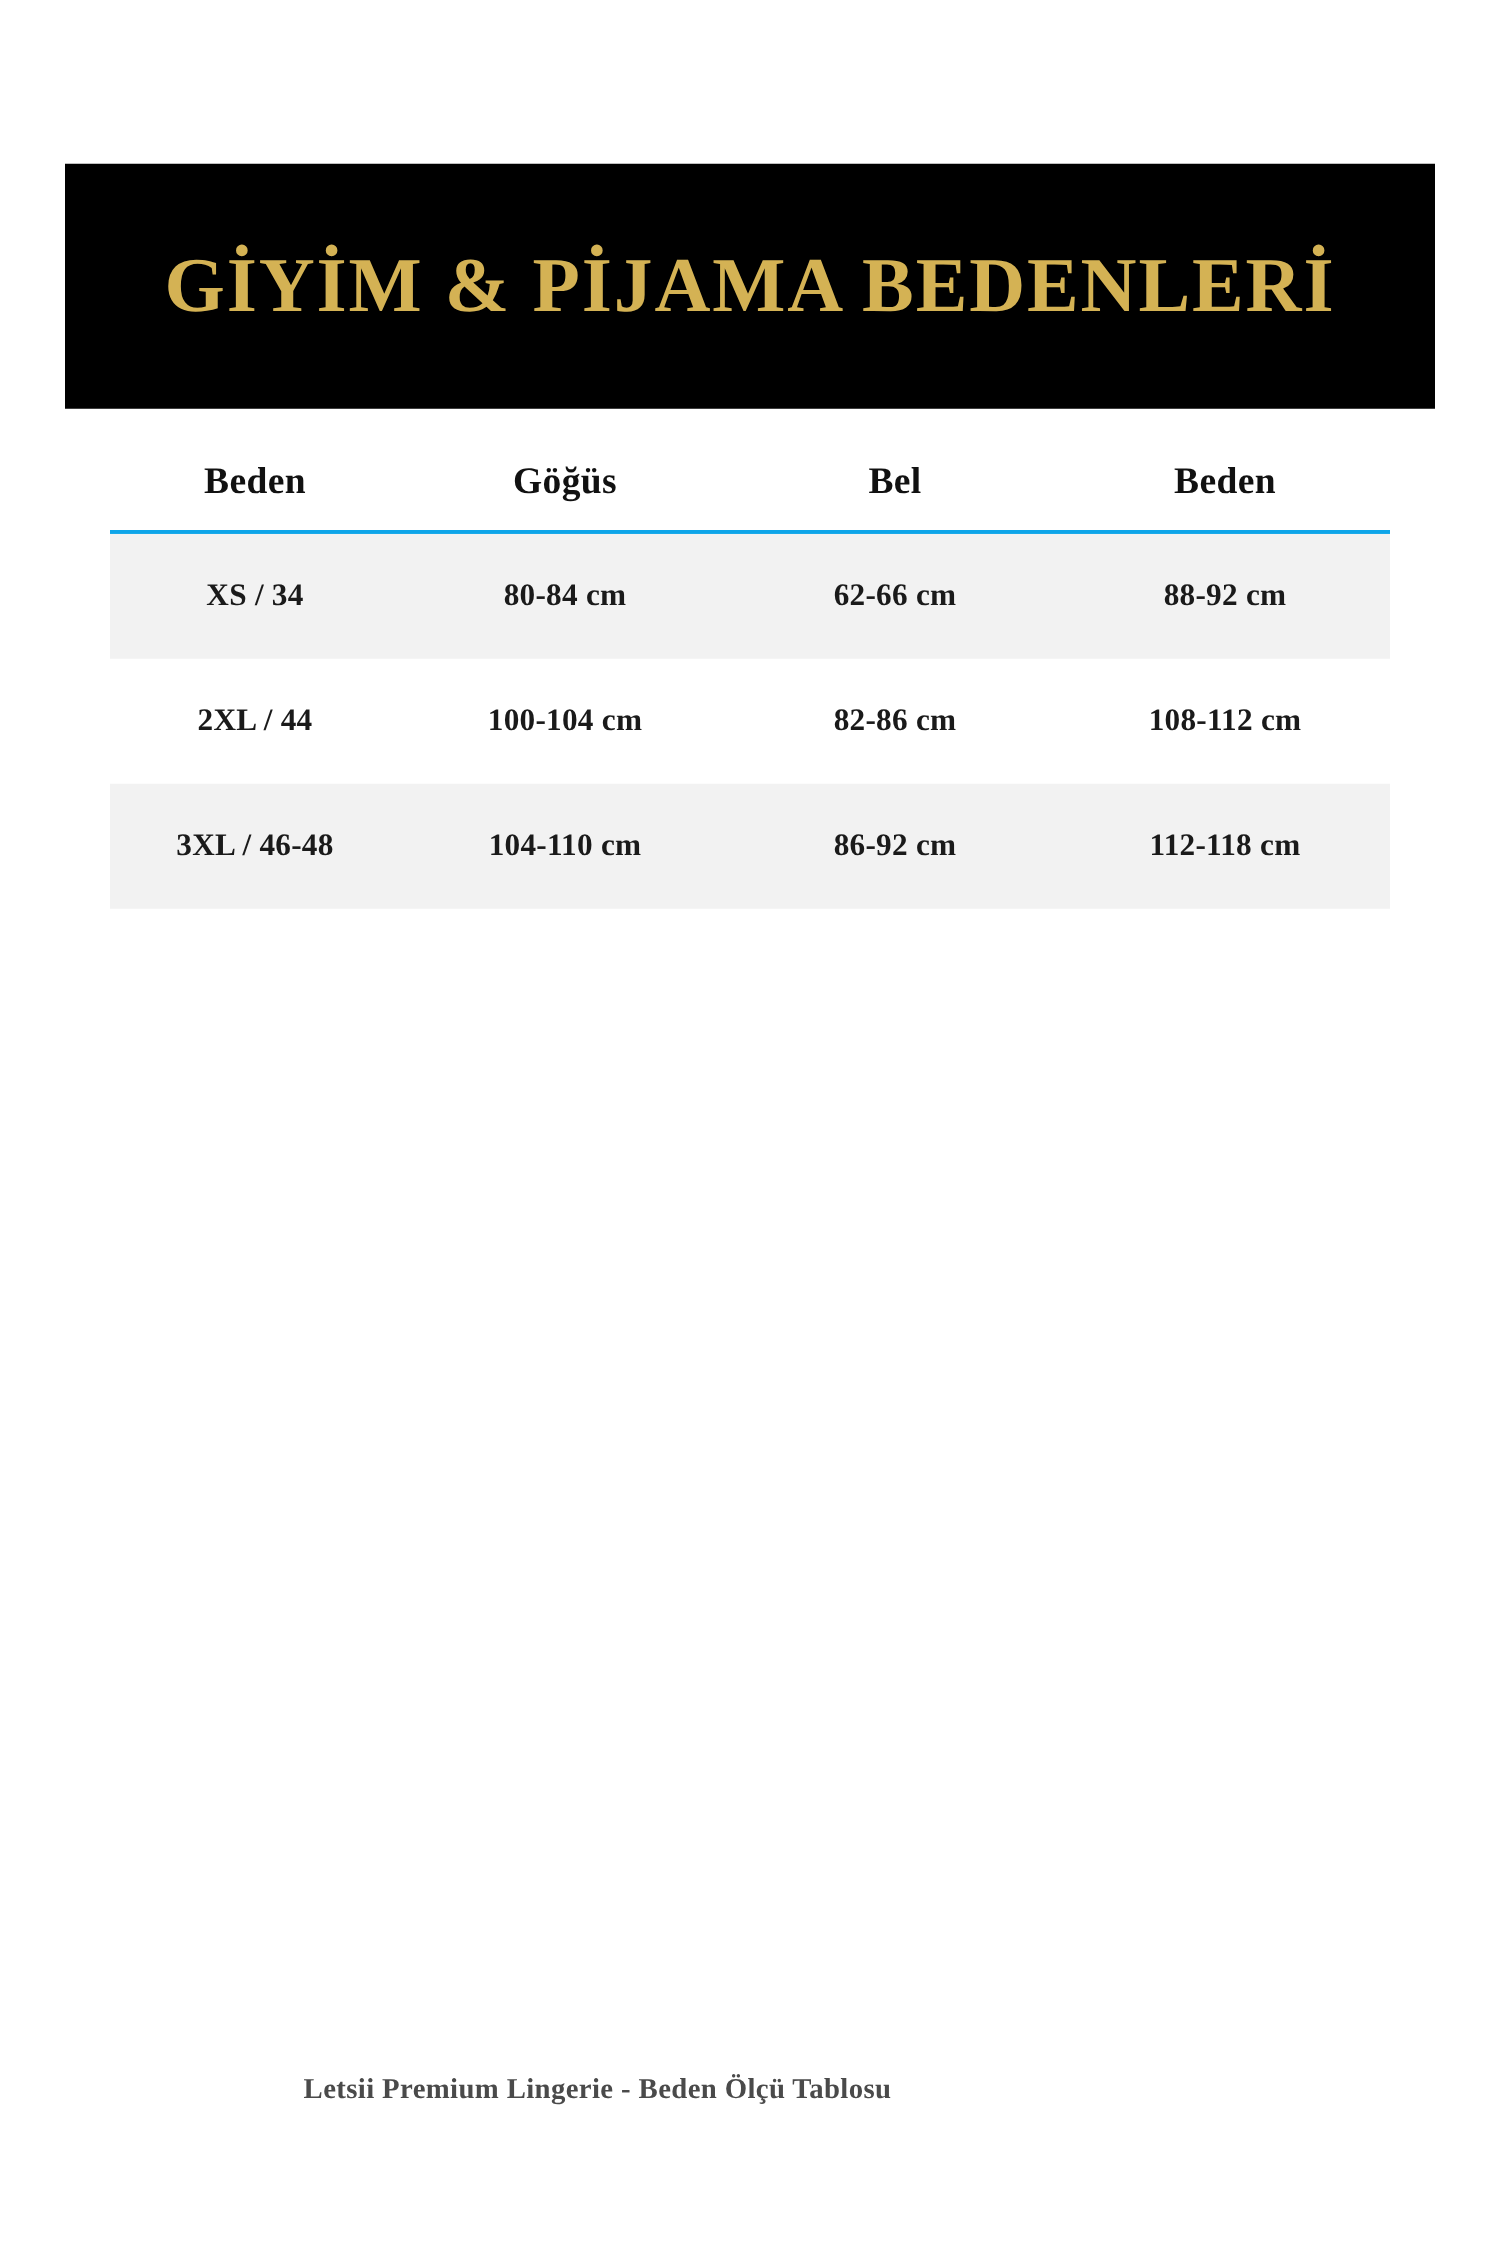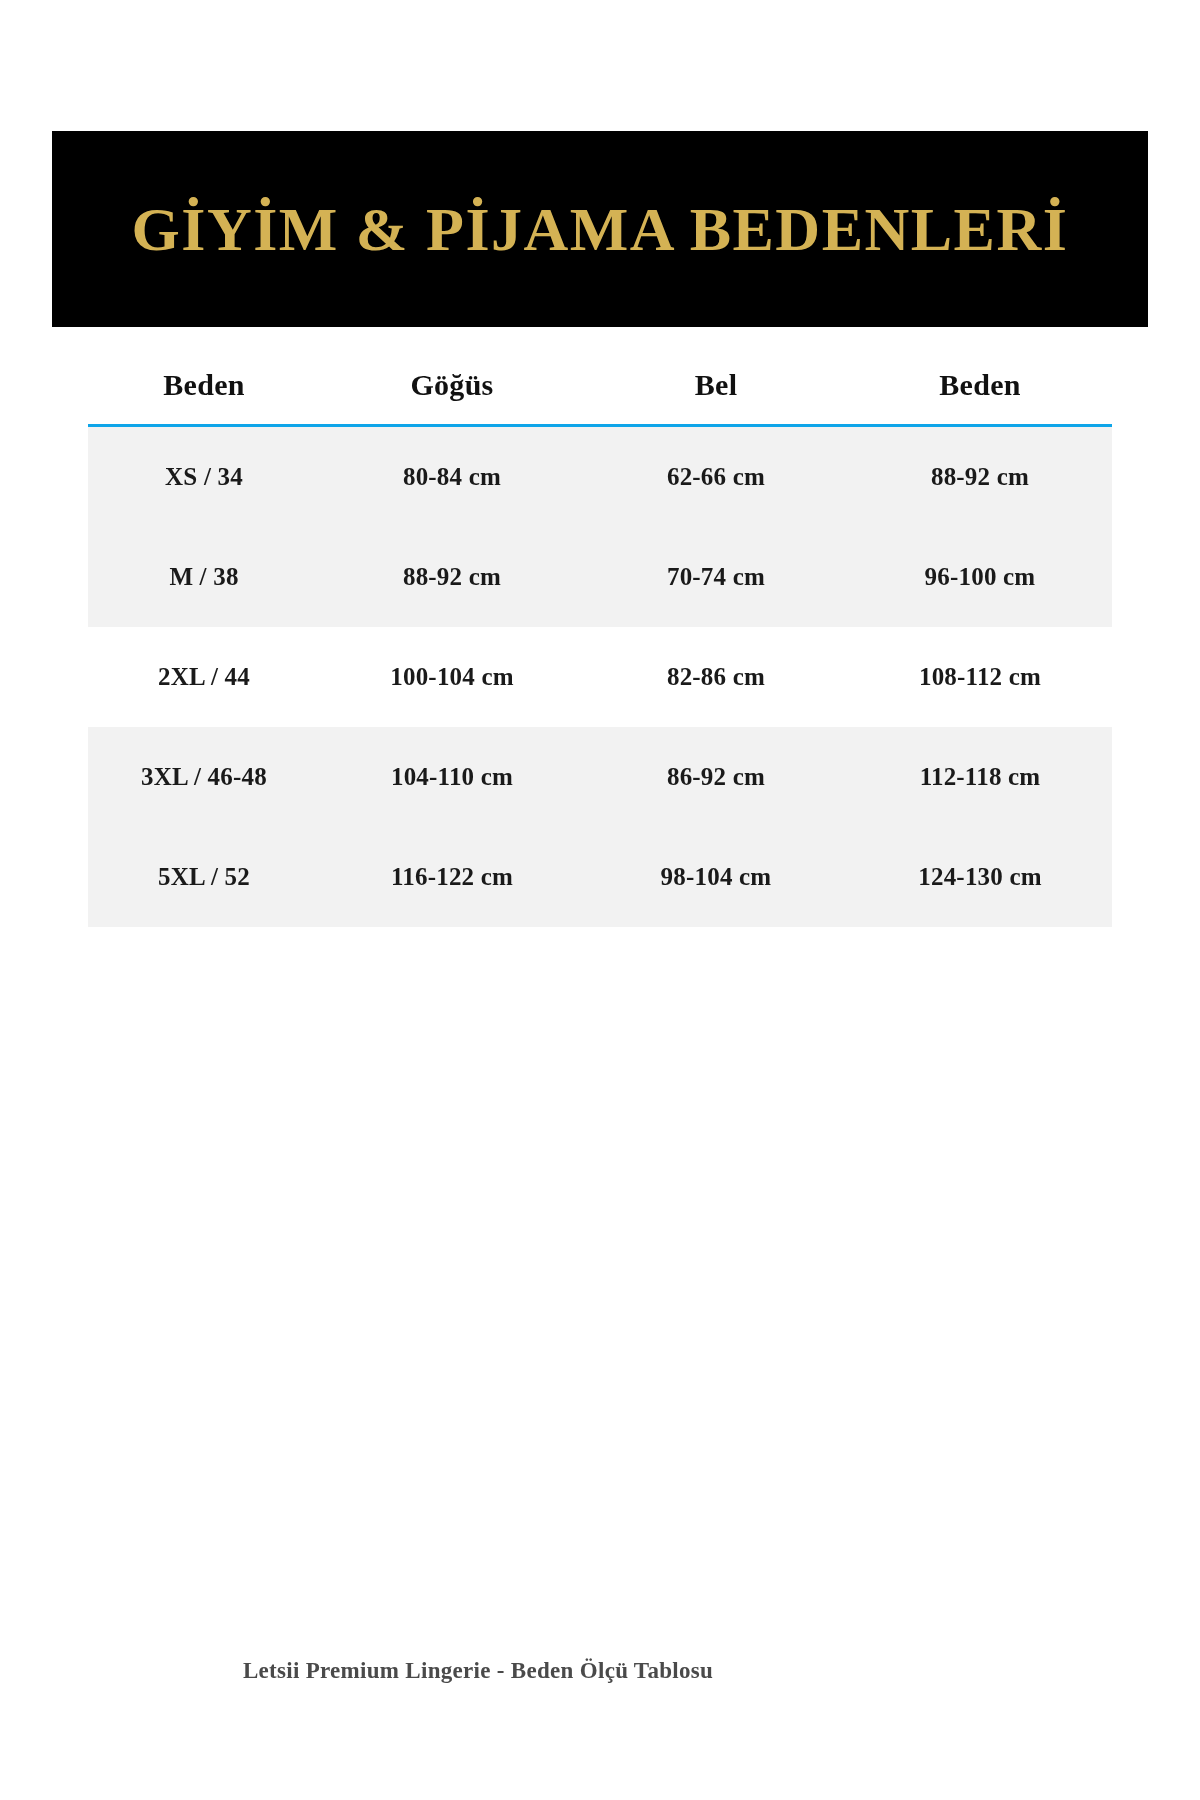--- a/index.html
+++ b/index.html
@@ -122,43 +122,31 @@
           <th class="col-basen">Beden</th>
         </tr>
       </thead>
       <tbody>
         <tr class="alt">
           <td class="size-cell">XS / 34</td>
           <td>80-84 cm</td>
           <td>62-66 cm</td>
           <td>88-92 cm</td>
         </tr>
-        <tr class="alt">
-          <td class="size-cell">M / 38</td>
-          <td>88-92 cm</td>
-          <td>70-74 cm</td>
-          <td>96-100 cm</td>
-        </tr>
         <tr>
           <td class="size-cell">2XL / 44</td>
           <td>100-104 cm</td>
           <td>82-86 cm</td>
           <td>108-112 cm</td>
         </tr>
         <tr class="alt">
           <td class="size-cell">3XL / 46-48</td>
           <td>104-110 cm</td>
           <td>86-92 cm</td>
           <td>112-118 cm</td>
         </tr>
-        <tr class="alt">
-          <td class="size-cell">5XL / 52</td>
-          <td>116-122 cm</td>
-          <td>98-104 cm</td>
-          <td>124-130 cm</td>
-        </tr>
       </tbody>
     </table>
   </div>
 
   <div class="footer">Letsii Premium Lingerie - Beden Ölçü Tablosu</div>
 
 </div>
 
 </body></html>

